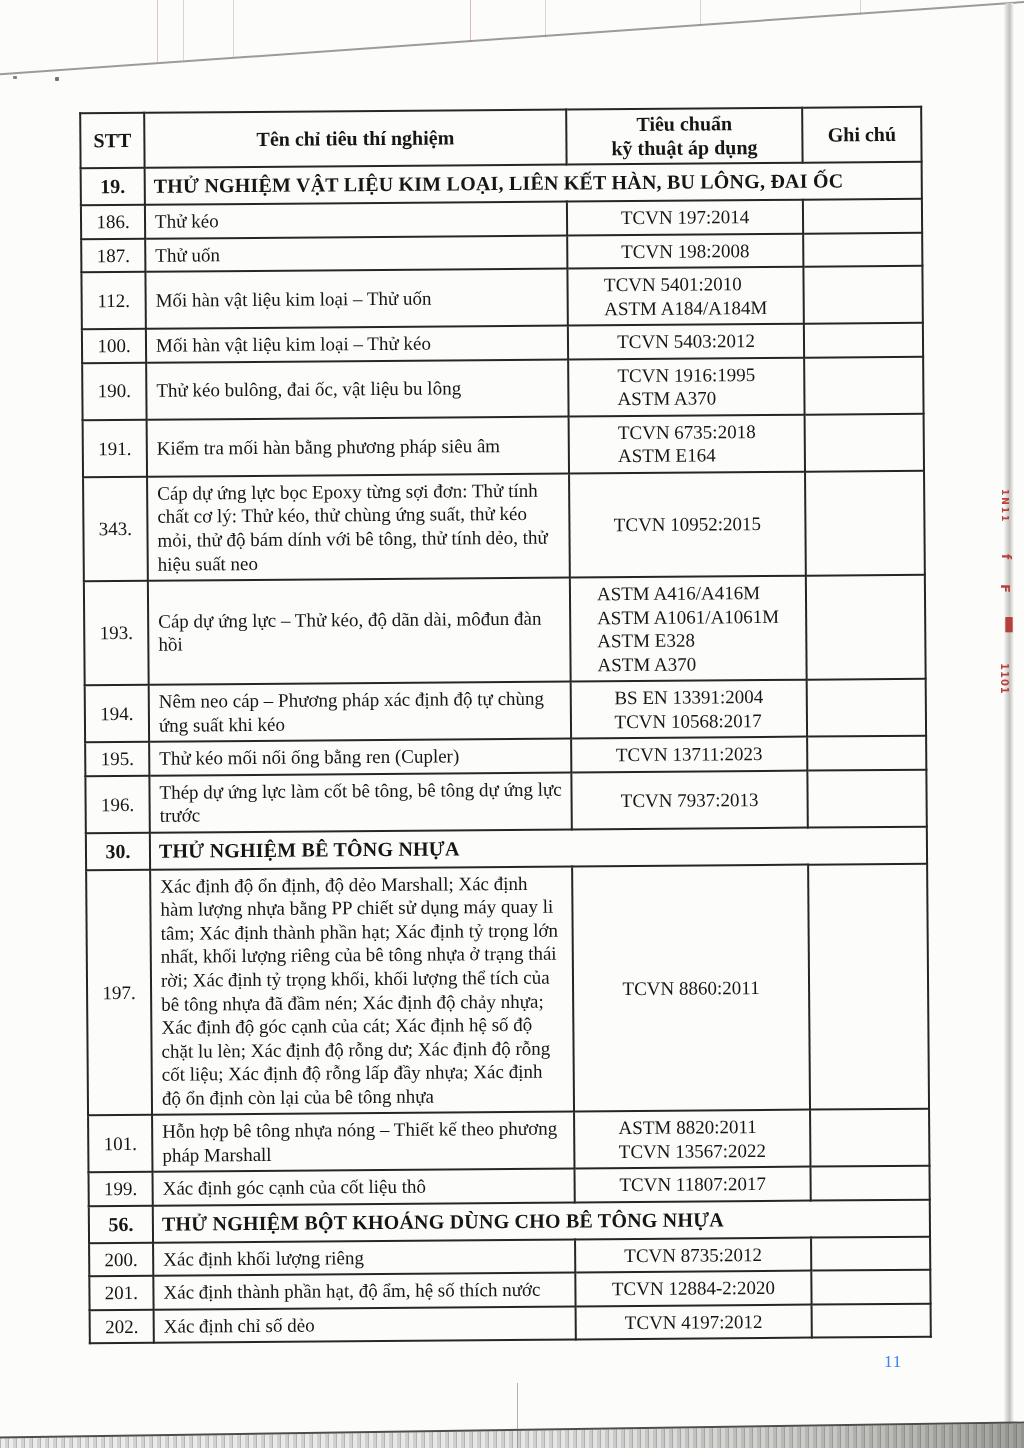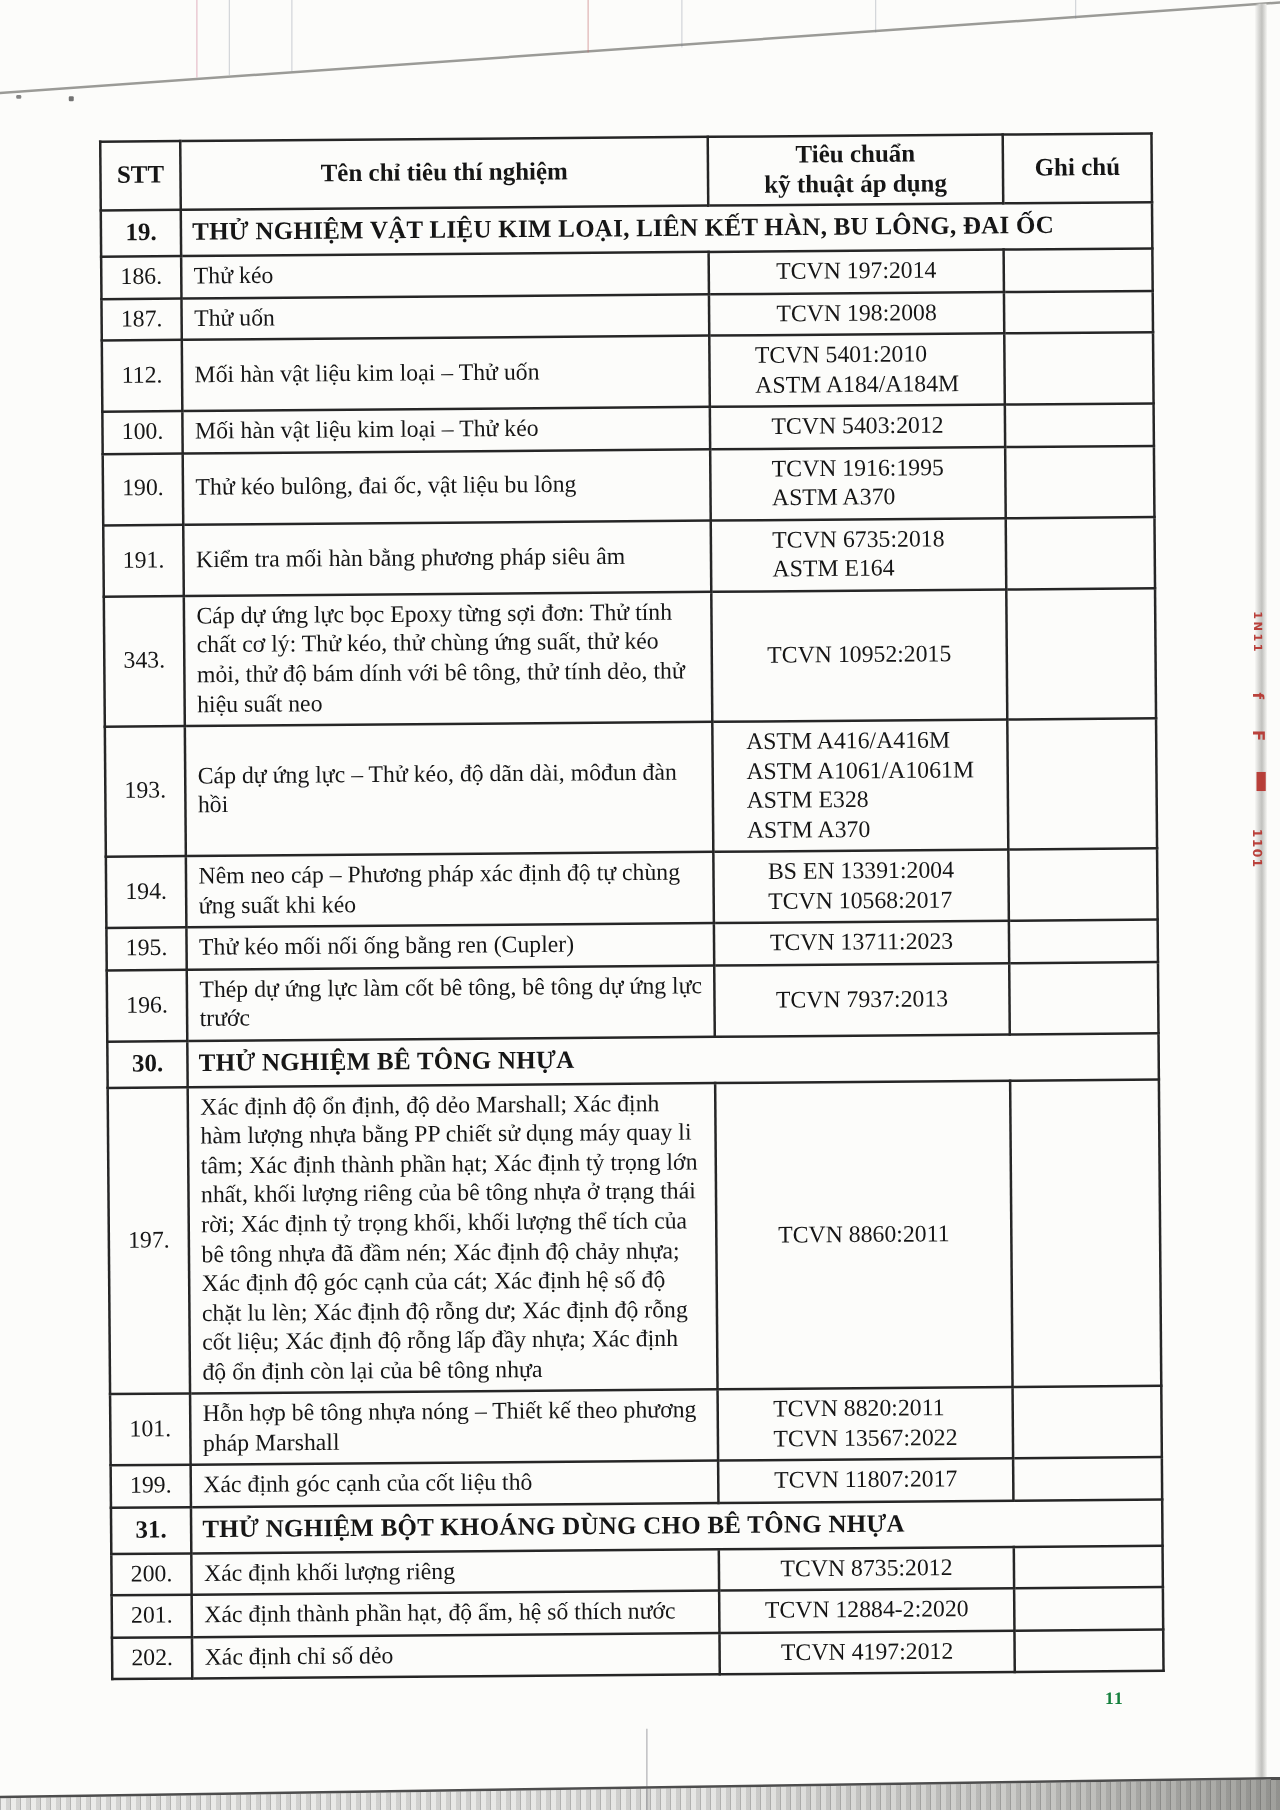--- a/index.html
+++ b/index.html
@@ -64,21 +64,21 @@
   table.spec td{font-size:19px;line-height:1.24;}
   td.stt{text-align:center;padding:2px;}
   td.name{padding:4px 8px 4px 9px;}
   td.std{text-align:center;padding:4px 4px;}
   .std-block{display:inline-block;text-align:left;}
   td.note{padding:2px;}
   tr.row-section td{font-weight:bold;font-size:20px;}
   td.section-title{padding:5px 6px 5px 8px;letter-spacing:.2px;}
 
   
-  .page-number{position:absolute;left:884px;top:1352px;font-size:14px;letter-spacing:1px;color:#15803d;font-weight:bold;}
+  .page-number{position:absolute;left:884px;top:1352px;font-size:17px;letter-spacing:1px;color:#3b82f6;}
 </style>
 </head>
 <body>
 
 <div class="page">
 
   <div class="scan-top-line"></div>
   <div class="top-streak ts1"></div>
   <div class="top-streak ts2"></div>
   <div class="top-streak ts3"></div>
@@ -196,31 +196,31 @@
         </tr>
         <tr class="row-item">
           <td class="stt">197.</td>
           <td class="name">Xác định độ ổn định, độ dẻo Marshall; Xác định hàm lượng nhựa bằng PP chiết sử dụng máy quay li tâm; Xác định thành phần hạt; Xác định tỷ trọng lớn nhất, khối lượng riêng của bê tông nhựa ở trạng thái rời; Xác định tỷ trọng khối, khối lượng thể tích của bê tông nhựa đã đầm nén; Xác định độ chảy nhựa; Xác định độ góc cạnh của cát; Xác định hệ số độ chặt lu lèn; Xác định độ rỗng dư; Xác định độ rỗng cốt liệu; Xác định độ rỗng lấp đầy nhựa; Xác định độ ổn định còn lại của bê tông nhựa</td>
           <td class="std"><div class="std-block"><div>TCVN 8860:2011</div></div></td>
           <td class="note"></td>
         </tr>
         <tr class="row-item">
           <td class="stt">101.</td>
           <td class="name">Hỗn hợp bê tông nhựa nóng – Thiết kế theo phương pháp Marshall</td>
-          <td class="std"><div class="std-block"><div>TCVN 8820:2011</div><div>TCVN 13567:2022</div></div></td>
+          <td class="std"><div class="std-block"><div>ASTM 8820:2011</div><div>TCVN 13567:2022</div></div></td>
           <td class="note"></td>
         </tr>
         <tr class="row-item">
           <td class="stt">199.</td>
           <td class="name">Xác định góc cạnh của cốt liệu thô</td>
           <td class="std"><div class="std-block"><div>TCVN 11807:2017</div></div></td>
           <td class="note"></td>
         </tr>
         <tr class="row-section">
-          <td class="stt">31.</td>
+          <td class="stt">56.</td>
           <td class="section-title" colspan="3">THỬ NGHIỆM BỘT KHOÁNG DÙNG CHO BÊ TÔNG NHỰA</td>
         </tr>
         <tr class="row-item">
           <td class="stt">200.</td>
           <td class="name">Xác định khối lượng riêng</td>
           <td class="std"><div class="std-block"><div>TCVN 8735:2012</div></div></td>
           <td class="note"></td>
         </tr>
         <tr class="row-item">
           <td class="stt">201.</td>

